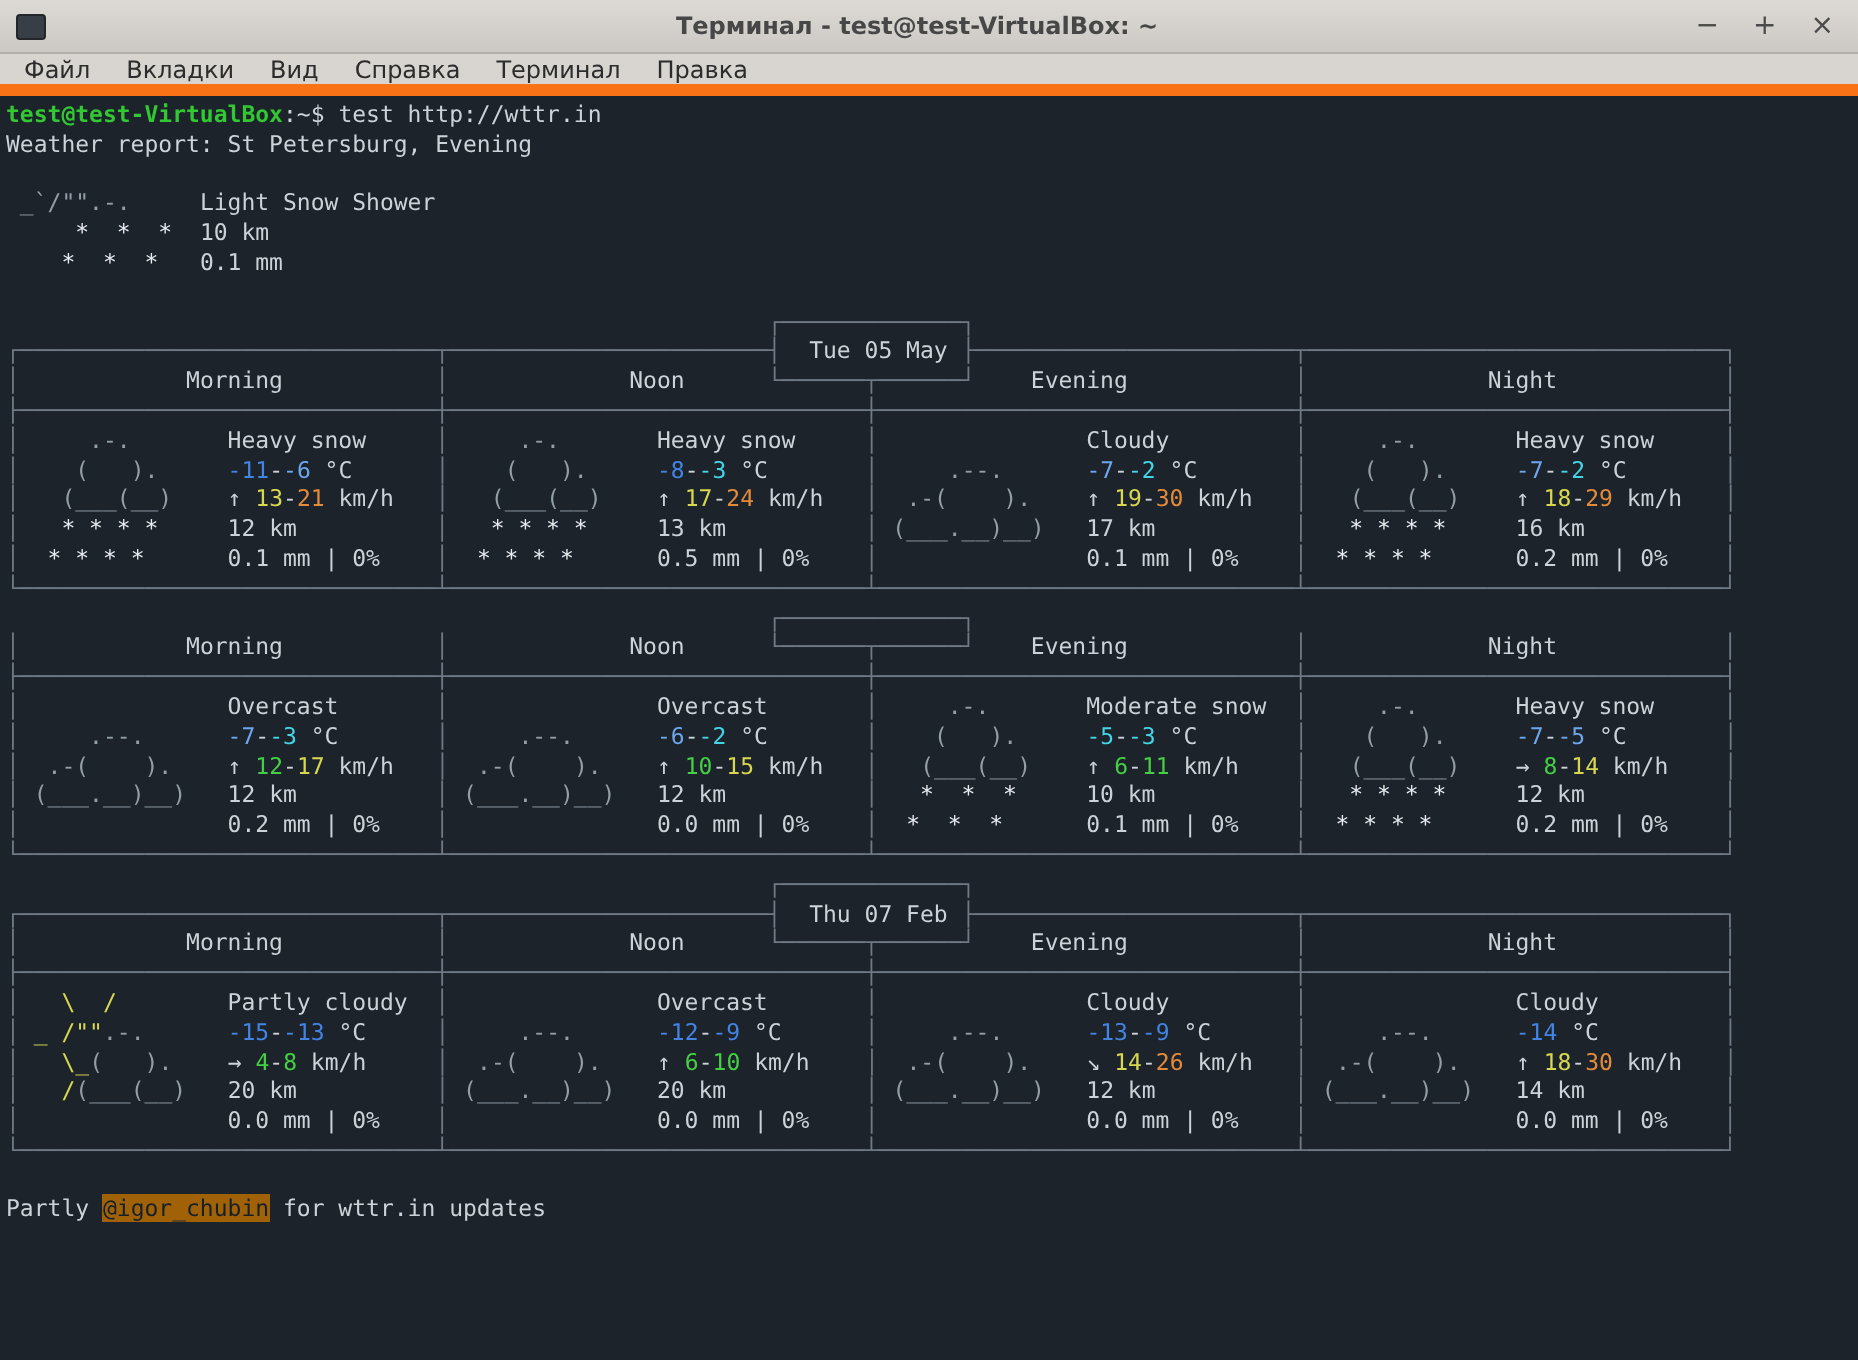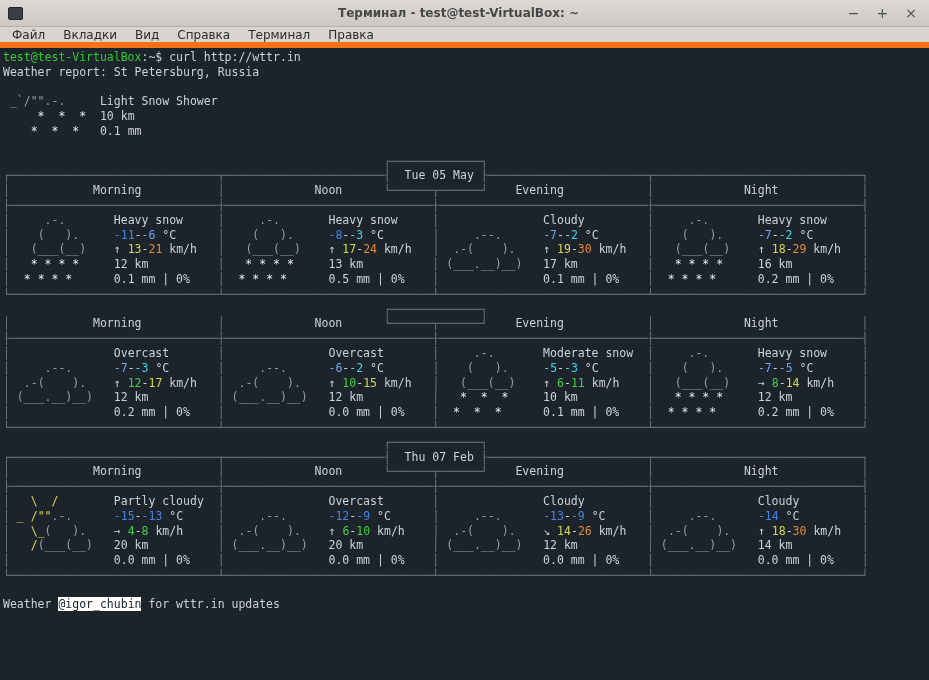--- a/index.html
+++ b/index.html
@@ -9,31 +9,31 @@
   .app-icon{width:15px;height:13px;margin-left:8px;background:#383e45;border:1px solid #22262b;border-radius:2px;display:inline-block;flex:0 0 auto}
   .title{position:absolute;left:0;right:12px;text-align:center;font-size:12px;color:#474747;font-weight:bold;pointer-events:none}
   .controls{margin-left:auto;display:flex;gap:17px;padding-right:12px;z-index:1}
   .wbtn{color:#4b4b4b;font-size:14px;line-height:26px;cursor:default}
   .menubar{height:21px;background:#d8d4d0;border-bottom:6px solid #f97316;display:flex;align-items:center;padding-left:3px}
   .menu-item{font-size:12px;color:#2c2c2c;padding:0 9px;line-height:20px}
   .terminal{height:632px;padding:2px 0 0 3px;font-family:"DejaVu Sans Mono",monospace;font-size:11.5px;line-height:14.8px;cursor:text}
   .tline{white-space:pre;height:14.8px}
   .seg{white-space:pre}
   .d  {color:#ccd2d7}
-  .g  {color:#32c832;font-weight:normal}
+  .g  {color:#32c832;font-weight:bold}
   .art{color:#939ea7}
   .sn {color:#e9edf1}
   .bd {color:#6f7a85}
   .b  {color:#4384e3}
   .lb {color:#6ea6ec}
   .c  {color:#43d5e6}
   .y  {color:#d8d850}
   .o  {color:#e28b3a}
   .gr {color:#44cf44}
-  .lk {background:#ffffff;color:#15202a}
+  .lk {background:#a16207;color:#15202a}
   .cur{background:#ccd1d6;color:#ccd1d6}
 </style>
 </head>
 <body>
 
 <div class="window">
   <div class="titlebar">
     <span class="app-icon"></span>
     <span class="title">Терминал - test@test-VirtualBox: ~</span>
     <span class="controls">
@@ -44,22 +44,22 @@
   </div>
   <div class="menubar">
     <span class="menu-item">Файл</span>
     <span class="menu-item">Вкладки</span>
     <span class="menu-item">Вид</span>
     <span class="menu-item">Справка</span>
     <span class="menu-item">Терминал</span>
     <span class="menu-item">Правка</span>
   </div>
   <div class="terminal">
-      <div class="tline"><span class="seg g">test@test-VirtualBox</span><span class="seg d">:~$</span><span class="seg d"> curl http://wttr.in</span></div>
-      <div class="tline"><span class="seg d">Weather report: St Petersburg, Russia</span></div>
+      <div class="tline"><span class="seg g">test@test-VirtualBox</span><span class="seg d">:~$</span><span class="seg d"> test http://wttr.in</span></div>
+      <div class="tline"><span class="seg d">Weather report: St Petersburg, Evening</span></div>
       <div class="tline">&nbsp;</div>
       <div class="tline"><span class="seg art"> _`/"".-.     </span><span class="seg d">Light Snow Shower</span></div>
       <div class="tline"><span class="seg sn">     *  *  *  </span><span class="seg d">10 km</span></div>
       <div class="tline"><span class="seg sn">    *  *  *   </span><span class="seg d">0.1 mm</span></div>
       <div class="tline">&nbsp;</div>
       <div class="tline"><span class="seg d">                                                       </span><span class="seg bd">┌─────────────┐</span></div>
       <div class="tline"><span class="seg bd">┌──────────────────────────────┬───────────────────────┤</span><span class="seg d">  Tue 05 May </span><span class="seg bd">├───────────────────────┬──────────────────────────────┐</span></div>
       <div class="tline"><span class="seg bd">│</span><span class="seg d">            Morning           </span><span class="seg bd">│</span><span class="seg d">             Noon      </span><span class="seg bd">└──────┬──────┘</span><span class="seg d">    Evening            </span><span class="seg bd">│</span><span class="seg d">             Night            </span><span class="seg bd">│</span></div>
       <div class="tline"><span class="seg bd">├──────────────────────────────┼──────────────────────────────┼──────────────────────────────┼──────────────────────────────┤</span></div>
       <div class="tline"><span class="seg bd">│</span><span class="seg art">     .-.       </span><span class="seg d">Heavy snow     </span><span class="seg bd">│</span><span class="seg art">     .-.       </span><span class="seg d">Heavy snow     </span><span class="seg bd">│</span><span class="seg d">               </span><span class="seg d">Cloudy         </span><span class="seg bd">│</span><span class="seg art">     .-.       </span><span class="seg d">Heavy snow     </span><span class="seg bd">│</span></div>
@@ -81,15 +81,15 @@
       <div class="tline"><span class="seg bd">┌──────────────────────────────┬───────────────────────┤</span><span class="seg d">  Thu 07 Feb </span><span class="seg bd">├───────────────────────┬──────────────────────────────┐</span></div>
       <div class="tline"><span class="seg bd">│</span><span class="seg d">            Morning           </span><span class="seg bd">│</span><span class="seg d">             Noon      </span><span class="seg bd">└──────┬──────┘</span><span class="seg d">    Evening            </span><span class="seg bd">│</span><span class="seg d">             Night            </span><span class="seg bd">│</span></div>
       <div class="tline"><span class="seg bd">├──────────────────────────────┼──────────────────────────────┼──────────────────────────────┼──────────────────────────────┤</span></div>
       <div class="tline"><span class="seg bd">│</span><span class="seg y">   \  /        </span><span class="seg d">Partly cloudy  </span><span class="seg bd">│</span><span class="seg d">               </span><span class="seg d">Overcast       </span><span class="seg bd">│</span><span class="seg d">               </span><span class="seg d">Cloudy         </span><span class="seg bd">│</span><span class="seg d">               </span><span class="seg d">Cloudy         </span><span class="seg bd">│</span></div>
       <div class="tline"><span class="seg bd">│</span><span class="seg y"> _ /""</span><span class="seg art">.-.</span><span class="seg d">      </span><span class="seg b">-15</span><span class="seg d">-</span><span class="seg b">-13</span><span class="seg d"> °C     </span><span class="seg bd">│</span><span class="seg art">     .--.      </span><span class="seg b">-12</span><span class="seg d">-</span><span class="seg b">-9</span><span class="seg d"> °C      </span><span class="seg bd">│</span><span class="seg art">     .--.      </span><span class="seg b">-13</span><span class="seg d">-</span><span class="seg b">-9</span><span class="seg d"> °C      </span><span class="seg bd">│</span><span class="seg art">     .--.      </span><span class="seg b">-14</span><span class="seg d"> °C         </span><span class="seg bd">│</span></div>
       <div class="tline"><span class="seg bd">│</span><span class="seg d">   </span><span class="seg y">\_</span><span class="seg art">(   ).    </span><span class="seg d">→ </span><span class="seg gr">4</span><span class="seg d">-</span><span class="seg gr">8</span><span class="seg d"> km/h     </span><span class="seg bd">│</span><span class="seg art">  .-(    ).    </span><span class="seg d">↑ </span><span class="seg gr">6</span><span class="seg d">-</span><span class="seg gr">10</span><span class="seg d"> km/h    </span><span class="seg bd">│</span><span class="seg art">  .-(    ).    </span><span class="seg d">↘ </span><span class="seg y">14</span><span class="seg d">-</span><span class="seg o">26</span><span class="seg d"> km/h   </span><span class="seg bd">│</span><span class="seg art">  .-(    ).    </span><span class="seg d">↑ </span><span class="seg y">18</span><span class="seg d">-</span><span class="seg o">30</span><span class="seg d"> km/h   </span><span class="seg bd">│</span></div>
       <div class="tline"><span class="seg bd">│</span><span class="seg d">   </span><span class="seg y">/</span><span class="seg art">(___(__)   </span><span class="seg d">20 km          </span><span class="seg bd">│</span><span class="seg art"> (___.__)__)   </span><span class="seg d">20 km          </span><span class="seg bd">│</span><span class="seg art"> (___.__)__)   </span><span class="seg d">12 km          </span><span class="seg bd">│</span><span class="seg art"> (___.__)__)   </span><span class="seg d">14 km          </span><span class="seg bd">│</span></div>
       <div class="tline"><span class="seg bd">│</span><span class="seg d">               </span><span class="seg d">0.0 mm | 0%    </span><span class="seg bd">│</span><span class="seg d">               </span><span class="seg d">0.0 mm | 0%    </span><span class="seg bd">│</span><span class="seg d">               </span><span class="seg d">0.0 mm | 0%    </span><span class="seg bd">│</span><span class="seg d">               </span><span class="seg d">0.0 mm | 0%    </span><span class="seg bd">│</span></div>
       <div class="tline"><span class="seg bd">└──────────────────────────────┴──────────────────────────────┴──────────────────────────────┴──────────────────────────────┘</span></div>
       <div class="tline">&nbsp;</div>
-      <div class="tline"><span class="seg d">Weather </span><span class="seg lk">@igor_chubin</span><span class="seg d"> for wttr.in updates</span></div>
+      <div class="tline"><span class="seg d">Partly </span><span class="seg lk">@igor_chubin</span><span class="seg d"> for wttr.in updates</span></div>
     </div>
 </div>
 
 </body></html>

